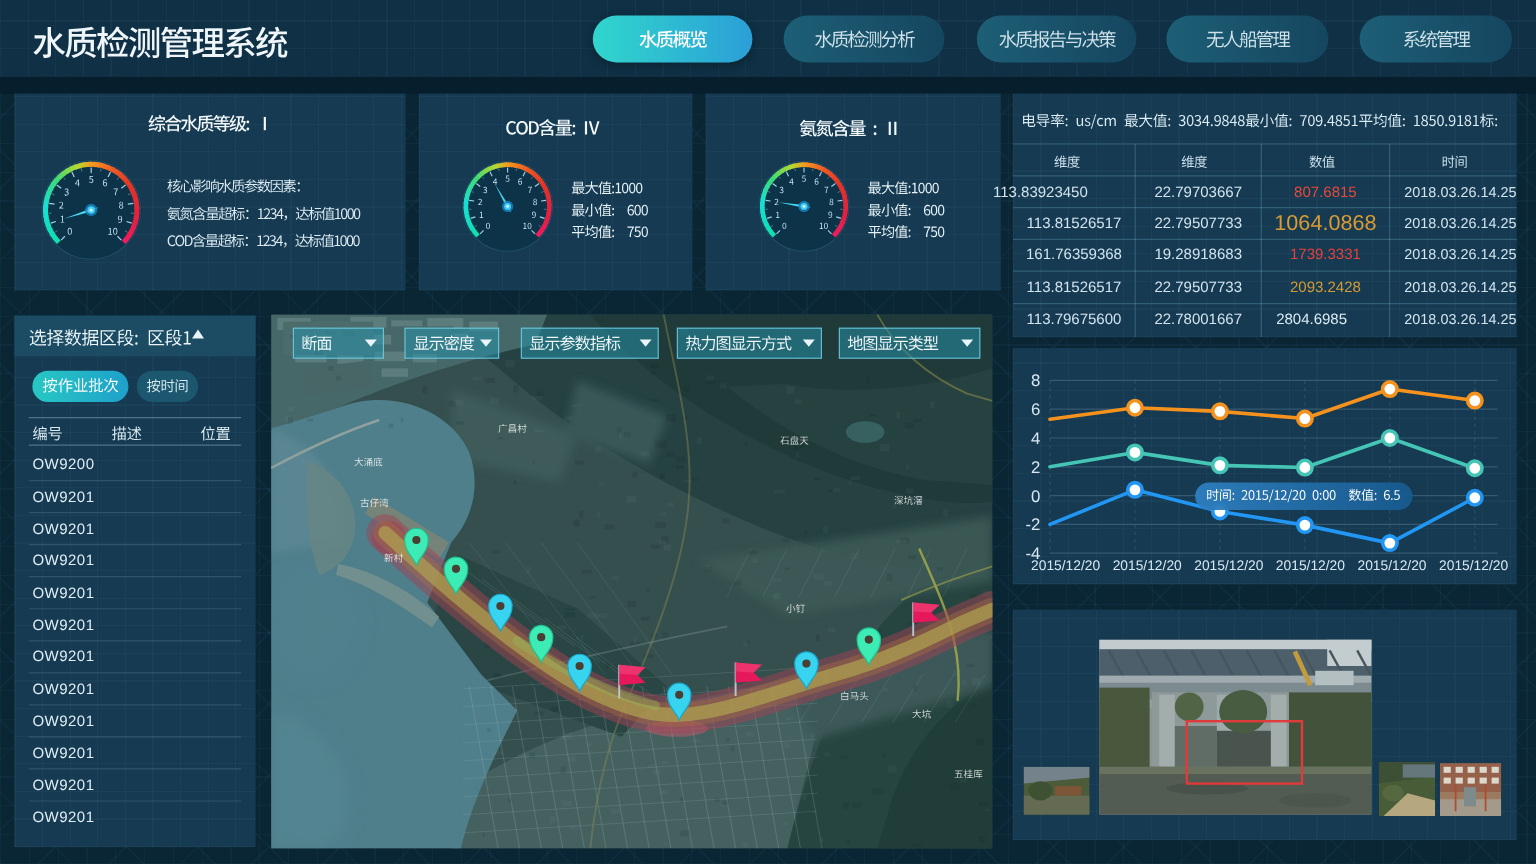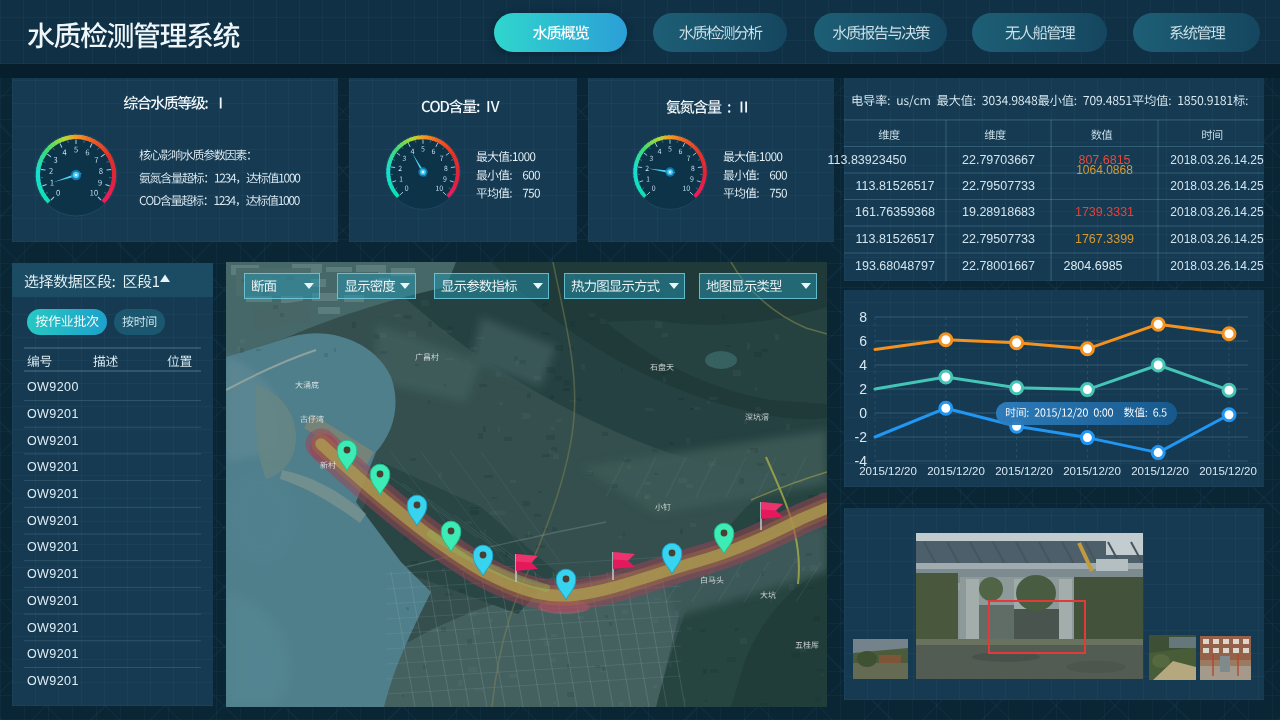--- a/index.html
+++ b/index.html
@@ -261,31 +261,31 @@
 <div class="lat" style="position:absolute;left:0px;top:0.0px;width:0;display:flex;justify-content:center;white-space:nowrap;transform:translate(-50%,-50%);font-size:13.5px"></div>
 <div class="lat" style="position:absolute;left:0px;top:0.0px;width:0;display:flex;justify-content:center;white-space:nowrap;transform:translate(-50%,-50%);font-size:13.5px"></div>
 <div class="lat" style="position:absolute;left:0px;top:0.0px;width:0;display:flex;justify-content:center;white-space:nowrap;transform:translate(-50%,-50%);font-size:13.5px"></div>
 <div class="lat" style="position:absolute;left:0px;top:0.0px;width:0;display:flex;justify-content:center;white-space:nowrap;transform:translate(-50%,-50%);font-size:13.5px"></div>
 <div style="position:absolute;left:867px;top:159.7px;transform:translate(-50%,-50%);font-size:12.5px;color:#d2e4ee;white-space:nowrap">113.83923450</div>
 <div style="position:absolute;left:998.5px;top:159.7px;transform:translate(-50%,-50%);font-size:12.5px;color:#d2e4ee;white-space:nowrap">22.79703667</div>
 <div style="position:absolute;left:1104.5px;top:159.7px;transform:translate(-50%,-50%);font-size:12.5px;color:#e84a3a;white-space:nowrap">807.6815</div>
 <div style="position:absolute;left:1217.0px;top:159.7px;transform:translate(-50%,-50%);font-size:12px;color:#d2e4ee;white-space:nowrap">2018.03.26.14.25</div>
 <div style="position:absolute;left:895.0px;top:186.0px;transform:translate(-50%,-50%);font-size:12.5px;color:#d2e4ee;white-space:nowrap">113.81526517</div>
 <div style="position:absolute;left:998.5px;top:186.0px;transform:translate(-50%,-50%);font-size:12.5px;color:#d2e4ee;white-space:nowrap">22.79507733</div>
-<div style="position:absolute;left:1104.5px;top:170px;transform:translate(-50%,-50%);font-size:12px;color:#d89b33;white-space:nowrap">1064.0868</div>
+<div style="position:absolute;left:1104.5px;top:186.0px;transform:translate(-50%,-50%);font-size:18px;color:#d89b33;white-space:nowrap">1064.0868</div>
 <div style="position:absolute;left:1217.0px;top:186.0px;transform:translate(-50%,-50%);font-size:12px;color:#d2e4ee;white-space:nowrap">2018.03.26.14.25</div>
 <div style="position:absolute;left:895.0px;top:212.4px;transform:translate(-50%,-50%);font-size:12.5px;color:#d2e4ee;white-space:nowrap">161.76359368</div>
 <div style="position:absolute;left:998.5px;top:212.4px;transform:translate(-50%,-50%);font-size:12.5px;color:#d2e4ee;white-space:nowrap">19.28918683</div>
 <div style="position:absolute;left:1104.5px;top:212.4px;transform:translate(-50%,-50%);font-size:12.5px;color:#e8403a;white-space:nowrap">1739.3331</div>
 <div style="position:absolute;left:1217.0px;top:212.4px;transform:translate(-50%,-50%);font-size:12px;color:#d2e4ee;white-space:nowrap">2018.03.26.14.25</div>
 <div style="position:absolute;left:895.0px;top:239.0px;transform:translate(-50%,-50%);font-size:12.5px;color:#d2e4ee;white-space:nowrap">113.81526517</div>
 <div style="position:absolute;left:998.5px;top:239.0px;transform:translate(-50%,-50%);font-size:12.5px;color:#d2e4ee;white-space:nowrap">22.79507733</div>
-<div style="position:absolute;left:1104.5px;top:239.0px;transform:translate(-50%,-50%);font-size:12.5px;color:#d89b33;white-space:nowrap">1767.3399</div>
+<div style="position:absolute;left:1104.5px;top:239.0px;transform:translate(-50%,-50%);font-size:12.5px;color:#d89b33;white-space:nowrap">2093.2428</div>
 <div style="position:absolute;left:1217.0px;top:239.0px;transform:translate(-50%,-50%);font-size:12px;color:#d2e4ee;white-space:nowrap">2018.03.26.14.25</div>
-<div style="position:absolute;left:895.0px;top:266.0px;transform:translate(-50%,-50%);font-size:12.5px;color:#d2e4ee;white-space:nowrap">193.68048797</div>
+<div style="position:absolute;left:895.0px;top:266.0px;transform:translate(-50%,-50%);font-size:12.5px;color:#d2e4ee;white-space:nowrap">113.79675600</div>
 <div style="position:absolute;left:998.5px;top:266.0px;transform:translate(-50%,-50%);font-size:12.5px;color:#d2e4ee;white-space:nowrap">22.78001667</div>
 <div style="position:absolute;left:1093px;top:266.0px;transform:translate(-50%,-50%);font-size:12.5px;color:#dcebf3;white-space:nowrap">2804.6985</div>
 <div style="position:absolute;left:1217.0px;top:266.0px;transform:translate(-50%,-50%);font-size:12px;color:#d2e4ee;white-space:nowrap">2018.03.26.14.25</div>
 <svg style="position:absolute;left:844px;top:290px" width="420" height="197" viewBox="0 0 420 197">
       <line x1="31" y1="27" x2="404" y2="27" stroke="rgba(170,205,225,0.22)" stroke-width="1"></line>
       <text x="23" y="27" font-size="14" fill="#d8e8f2" text-anchor="end" dominant-baseline="central" font-family="Liberation Sans, sans-serif">8</text>
       <line x1="31" y1="51" x2="404" y2="51" stroke="rgba(170,205,225,0.22)" stroke-width="1"></line>
       <text x="23" y="51" font-size="14" fill="#d8e8f2" text-anchor="end" dominant-baseline="central" font-family="Liberation Sans, sans-serif">6</text>
       <line x1="31" y1="75" x2="404" y2="75" stroke="rgba(170,205,225,0.22)" stroke-width="1"></line>
       <text x="23" y="75" font-size="14" fill="#d8e8f2" text-anchor="end" dominant-baseline="central" font-family="Liberation Sans, sans-serif">4</text>

